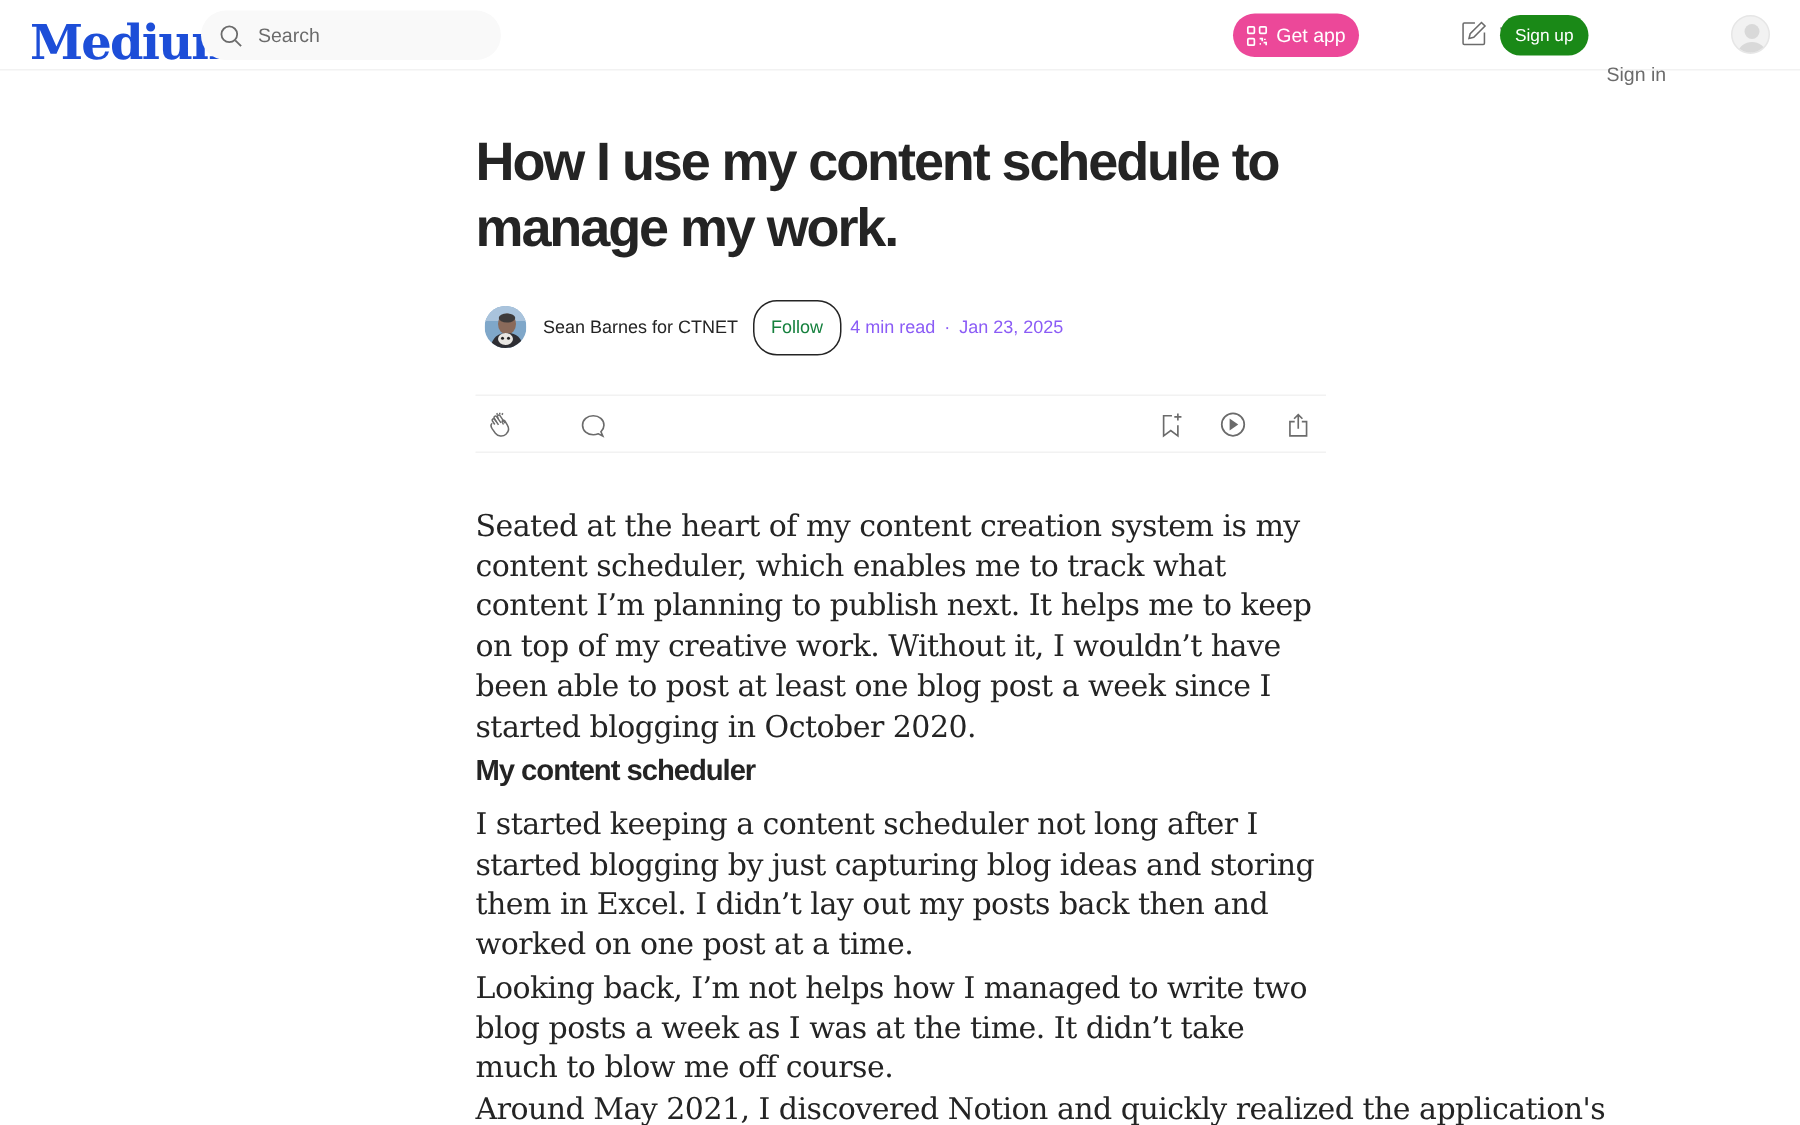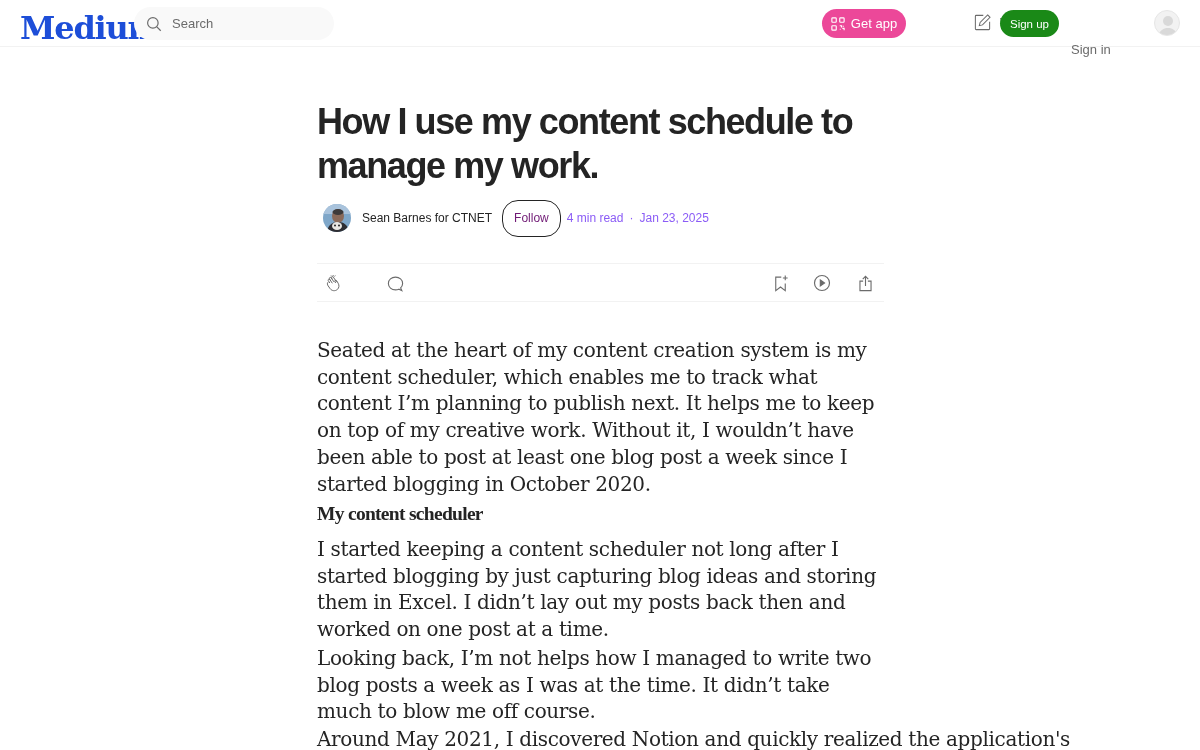--- a/index.html
+++ b/index.html
@@ -45,53 +45,53 @@
   .signin {
     position: absolute; left: 1071px; top: 15px; font-size: 13px; color: #6b6b6b; margin-top: 27px;
   }
   .user-avatar {
     position: absolute; left: 1154px; top: 10px; width: 26px; height: 26px;
     border-radius: 50%; background: #f2f2f2; border: 1px solid #e6e6e6; overflow: hidden;
   }
 
   .article { position: absolute; left: 317px; top: 0; width: 567px; }
   .title {
-    position: absolute; top: 100px; left: 0; width: 567px;
+    position: absolute; top: 86px; left: 0; width: 567px;
     font-family: "Liberation Sans", sans-serif; font-weight: bold;
     font-size: 36px; line-height: 44px; letter-spacing: -1.4px; color: #242424;
   }
   .byline {
     position: absolute; top: 204px; left: 6px; height: 28px; width: 567px;
     display: flex; align-items: center;
   }
   .author-avatar {
     width: 28px; height: 28px; border-radius: 50%; overflow: hidden; flex: none;
   }
   .author-name { margin-left: 11px; font-size: 12px; color: #242424; }
   .follow {
     margin-left: 10px; height: 37px; padding: 0 11px; border: 1px solid #242424;
-    border-radius: 16px; font-size: 12px; display: flex; align-items: center; color: #701a75;
+    border-radius: 16px; font-size: 12px; display: flex; align-items: center; color: #15803d;
   }
   .meta { margin-left: 6px; font-size: 12px; color: #8b5cf6; }
   .meta .dot { margin: 0 6px; }
 
   .actionbar {
     position: absolute; top: 263px; left: 0; width: 567px; height: 39px;
     border-top: 1px solid #f2f2f2; border-bottom: 1px solid #f2f2f2;
   }
   .actionbar .ic { position: absolute; top: 9px; width: 20px; height: 20px; display: flex; align-items: center; justify-content: center; }
 
   .body-text {
     font-family: "DejaVu Serif", "Liberation Serif", serif;
     font-size: 20px; line-height: 26.7px; color: #242424; letter-spacing: -0.35px;
   }
   .p1 { position: absolute; top: 337px; left: 0; width: 570px; }
   .h2 {
     position: absolute; top: 503px; left: 0;
-    font-family: Liberation Serif, serif; font-weight: bold; font-size: 19.5px;
+    font-family: Liberation Sans, sans-serif; font-weight: bold; font-size: 19.5px;
     letter-spacing: -0.7px; color: #242424;
   }
   .p2 { position: absolute; top: 536px; left: 0; width: 570px; }
   .p3 { position: absolute; top: 645px; left: 0; width: 570px; }
   .p4 { position: absolute; top: 726px; left: 0; width: 570px; white-space: nowrap; }
 </style>
 </head>
 <body>
 
 <div class="topbar">

